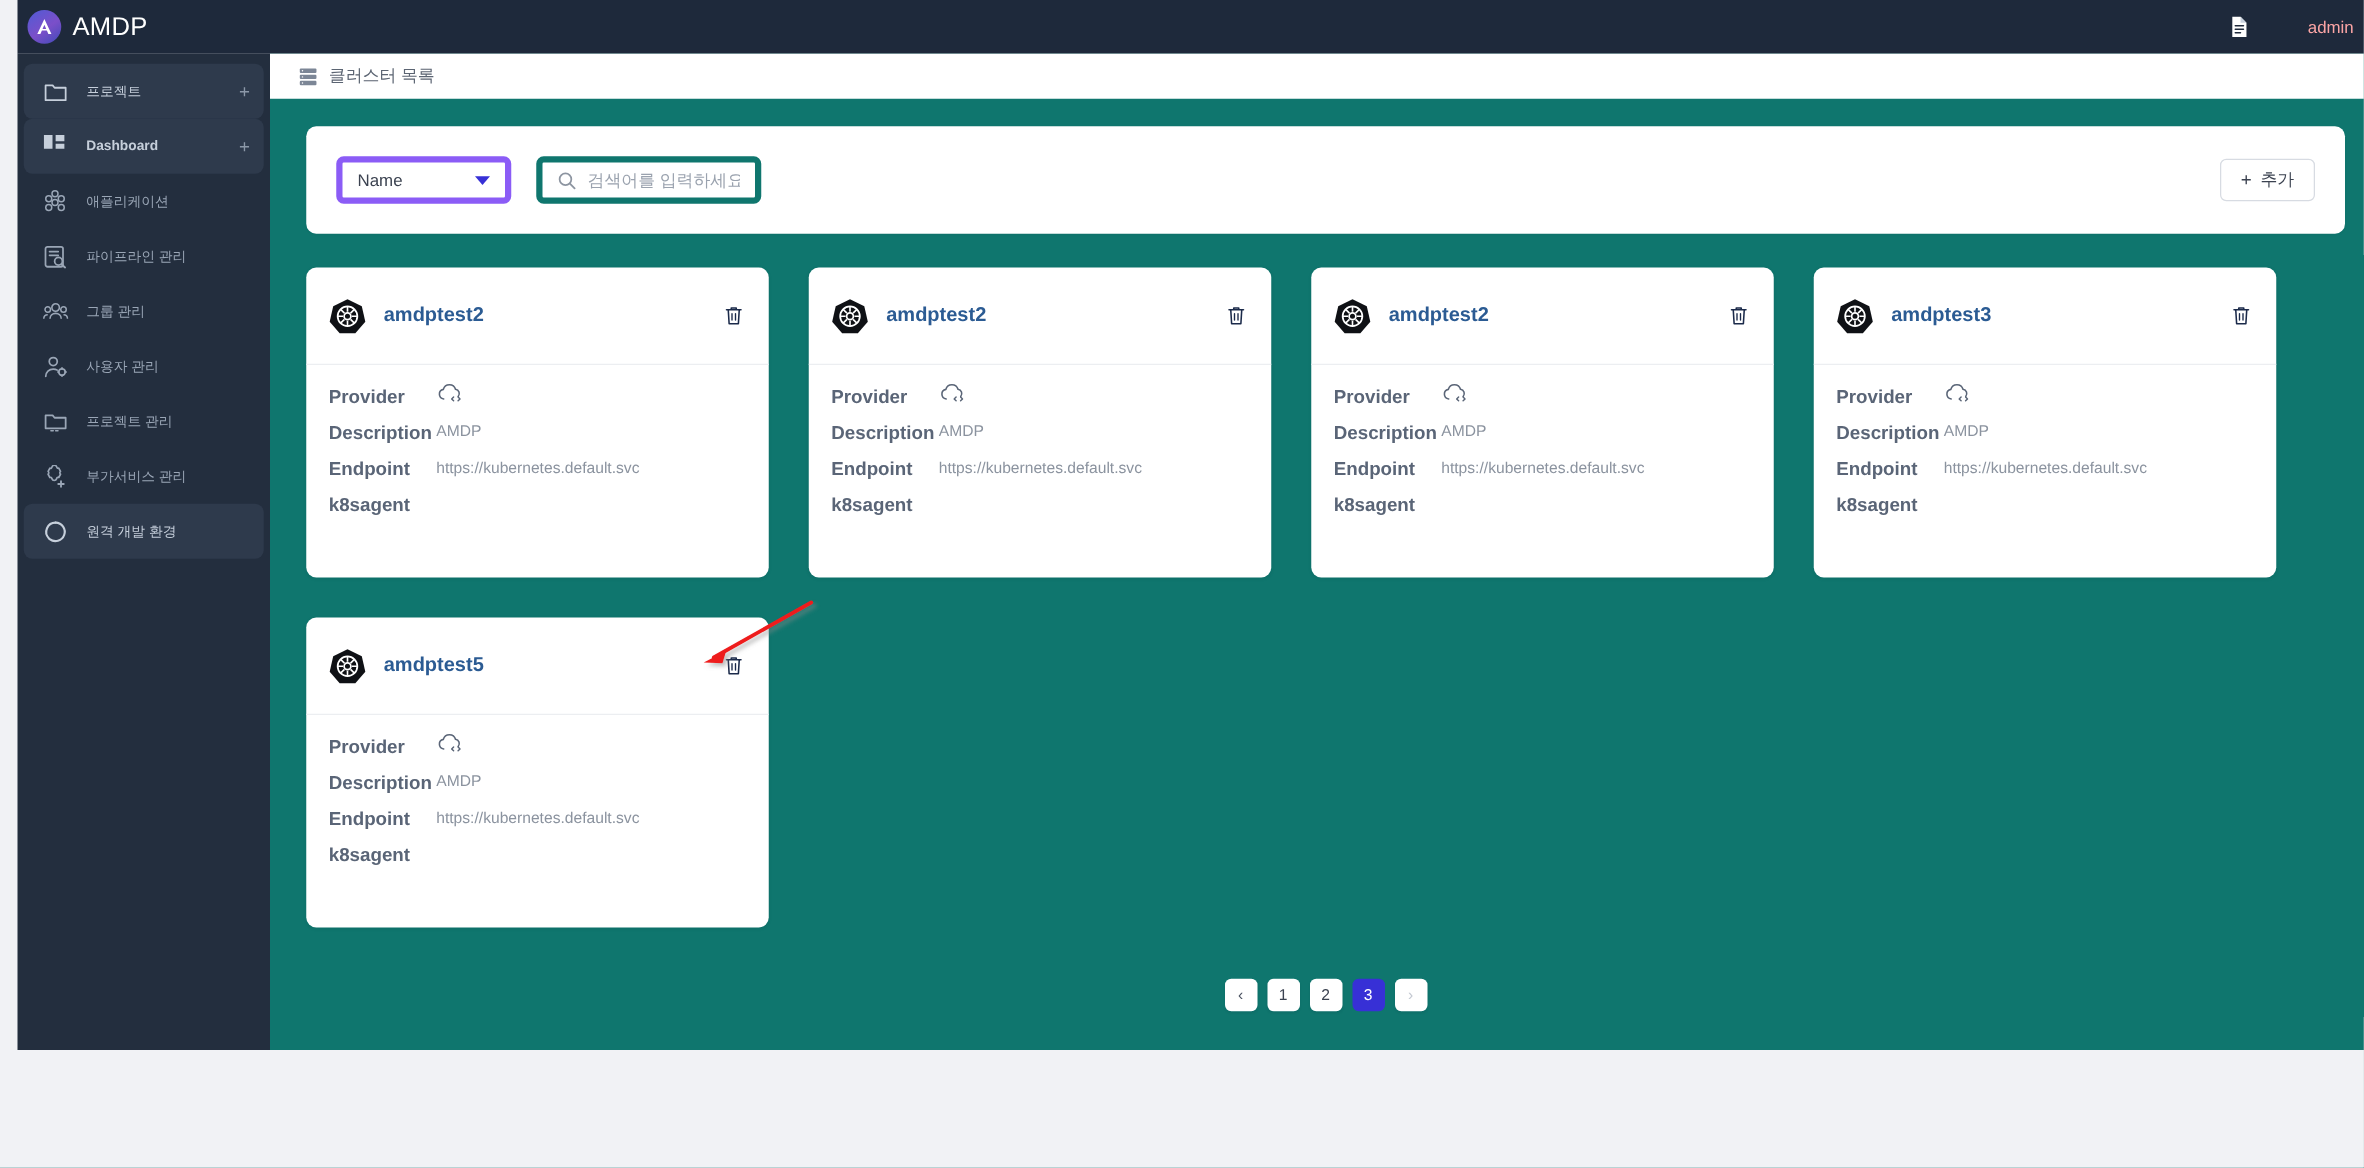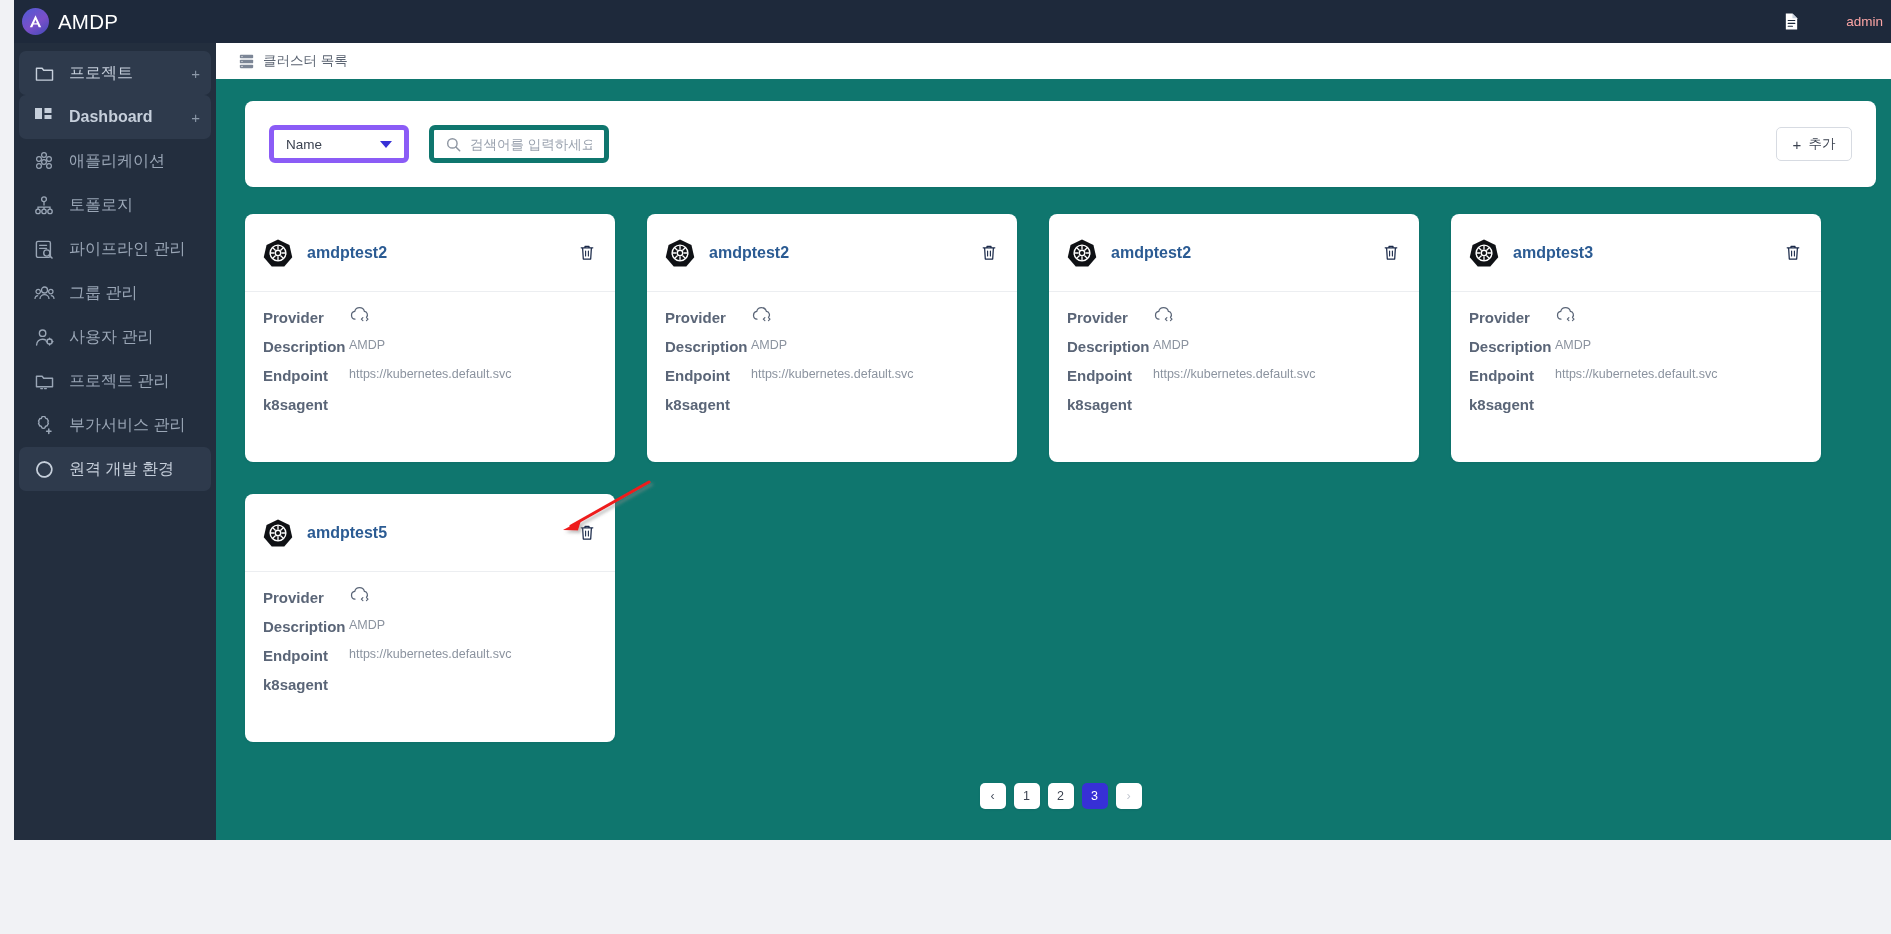--- a/index.html
+++ b/index.html
@@ -37,21 +37,21 @@
   .sidebar {
     width: 202px; flex: 0 0 202px; background: #232e3e;
     padding: 8px 5px 0 5px; overflow: hidden;
   }
   .nav-item {
     height: 44px; display: flex; align-items: center; gap: 14px;
     padding: 0 11px 0 14px; border-radius: 7px; margin-bottom: 0px;
     color: #9aa6b6; cursor: pointer; position: relative;
   }
   .nav-item .nic { width: 22px; display: flex; align-items: center; justify-content: center; flex: 0 0 22px; }
-  .nav-item .nlabel { font-size: 16px; white-space: nowrap; flex: 1; }
+  .nav-item .nlabel { font-size: 11px; white-space: nowrap; flex: 1; }
   .nav-item.soft { background: #2e3a4c; color: #c6cfdb; }
   .nav-item.active { background: #3b82f6; color: #ffffff; }
   .nav-item.active .nlabel { color: #fff; }
   .nav-item .plus { font-size: 15px; color: #8c98a8; line-height: 1; }
 
   
   .main { flex: 1; display: flex; flex-direction: column; min-width: 0; background: #0f766e; }
   .crumbbar {
     height: 36px; flex: 0 0 36px; background: #ffffff;
     display: flex; align-items: center; padding-left: 23px; gap: 9px;
@@ -193,32 +193,20 @@
             <circle cx="5" cy="8" r="2.4" stroke="currentColor" stroke-width="1.2"></circle>
             <circle cx="15" cy="8" r="2.4" stroke="currentColor" stroke-width="1.2"></circle>
             <circle cx="10" cy="11" r="2.4" stroke="currentColor" stroke-width="1.2"></circle>
             <circle cx="5" cy="15" r="2.4" stroke="currentColor" stroke-width="1.2"></circle>
             <circle cx="15" cy="15" r="2.4" stroke="currentColor" stroke-width="1.2"></circle>
           </svg>
         </span>
         <span class="nlabel">애플리케이션</span>
       </div>
 
-      <div class="nav-item">
-        <span class="nic">
-          <svg width="20" height="19" viewBox="0 0 20 19" fill="none" aria-hidden="true">
-            <circle cx="10" cy="3.2" r="2.4" stroke="currentColor" stroke-width="1.3"></circle>
-            <circle cx="4" cy="15.4" r="2.2" stroke="currentColor" stroke-width="1.3"></circle>
-            <circle cx="10" cy="15.4" r="2.2" stroke="currentColor" stroke-width="1.3"></circle>
-            <circle cx="16" cy="15.4" r="2.2" stroke="currentColor" stroke-width="1.3"></circle>
-            <path d="M10 5.8v3.6M4 13.2v-2H16v2M10 11.2v2" stroke="currentColor" stroke-width="1.3"></path>
-          </svg>
-        </span>
-        <span class="nlabel">토폴로지</span>
-      </div>
 
       <div class="nav-item">
         <span class="nic">
           <svg width="19" height="19" viewBox="0 0 19 19" fill="none" aria-hidden="true">
             <rect x="1.4" y="1.4" width="14" height="16" rx="1.6" stroke="currentColor" stroke-width="1.4"></rect>
             <path d="M4.6 5.3h7M4.6 8.3h7" stroke="currentColor" stroke-width="1.3" stroke-linecap="round"></path>
             <circle cx="11.8" cy="13" r="3.1" stroke="currentColor" stroke-width="1.4" fill="#232e3e"></circle>
             <path d="M14.2 15.4 L17 18" stroke="currentColor" stroke-width="1.6" stroke-linecap="round"></path>
           </svg>
         </span>

